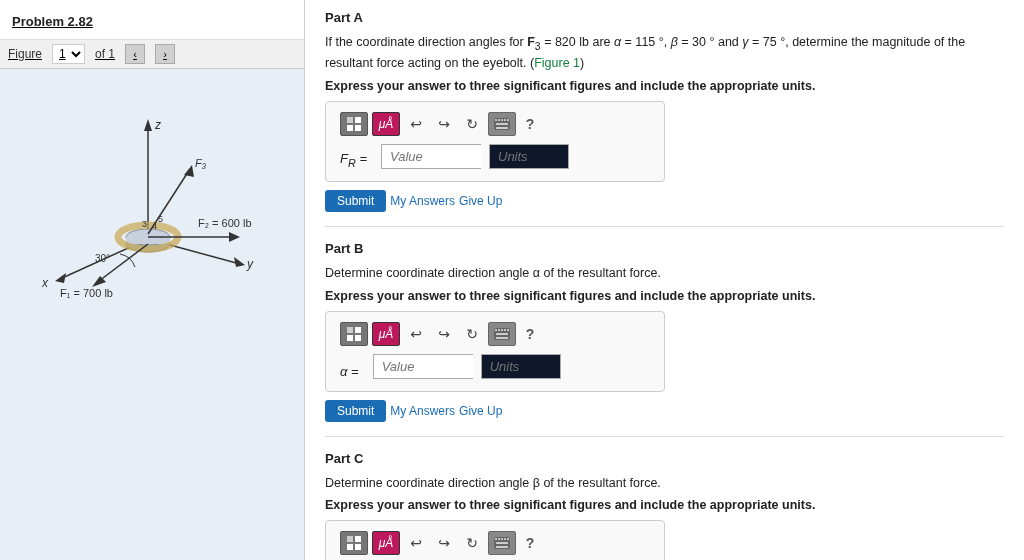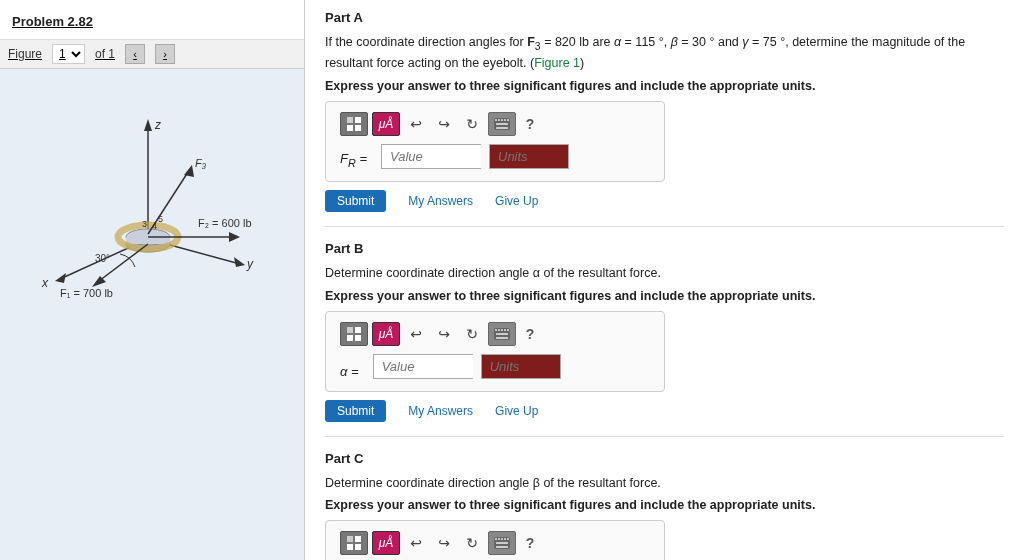--- a/index.html
+++ b/index.html
@@ -221,28 +221,28 @@
       background: #fff;
       font-style: italic;
     }
 
     .units-input {
       border: 1px solid #aaa;
       padding: 4px 8px;
       font-size: 13px;
       width: 80px;
       color: #aaa;
-      background: #7f1d1d;
+      background: #0f172a;
       font-style: italic;
     }
 
     .action-row {
       display: flex;
       align-items: center;
-      gap: 22px;
+      gap: 4px;
       margin-top: 0;
     }
 
     .submit-btn {
       background: #1a6db5;
       color: #fff;
       border: none;
       padding: 4px 12px;
       font-size: 12px;
       cursor: pointer;

